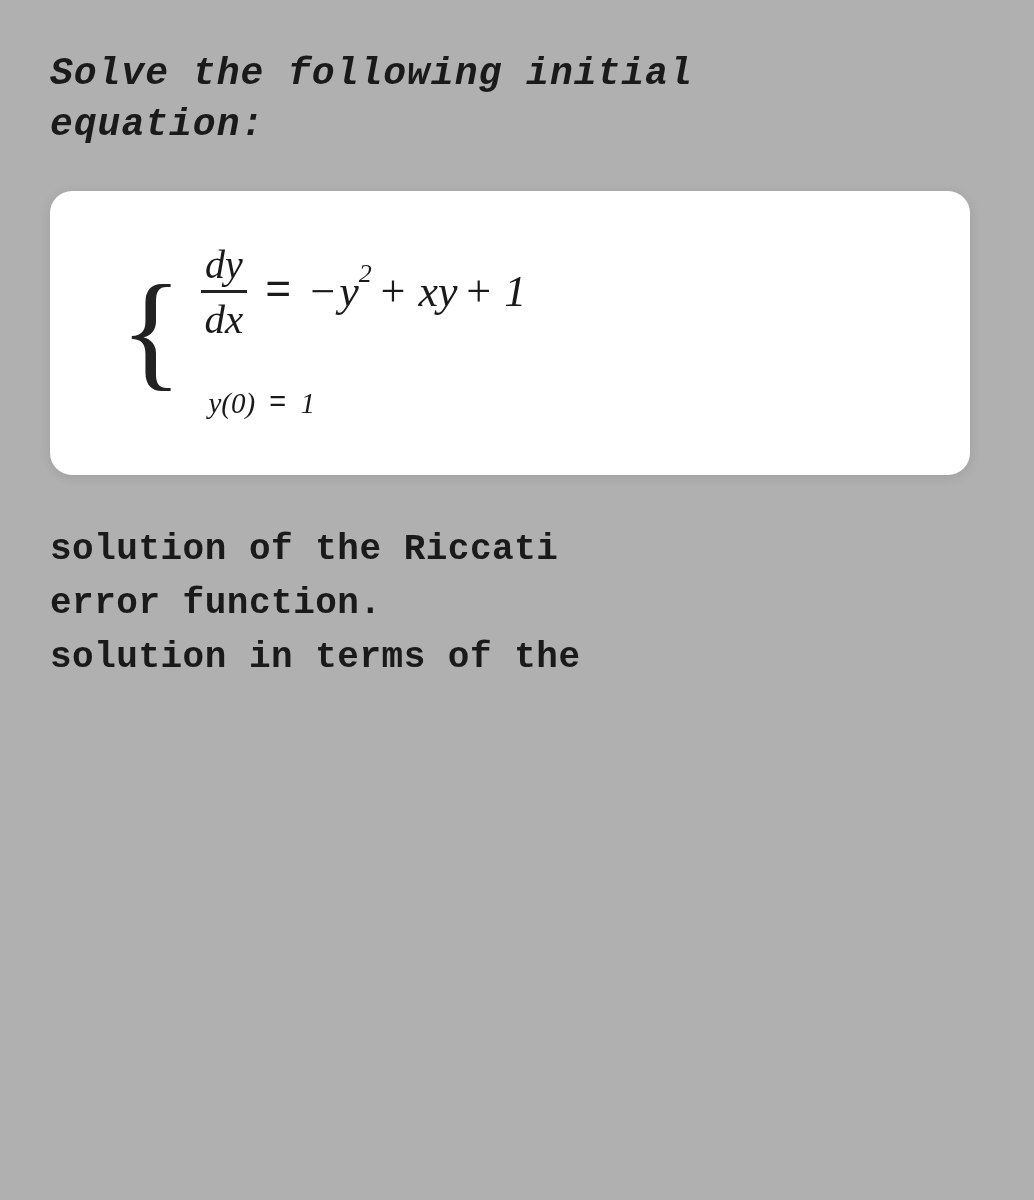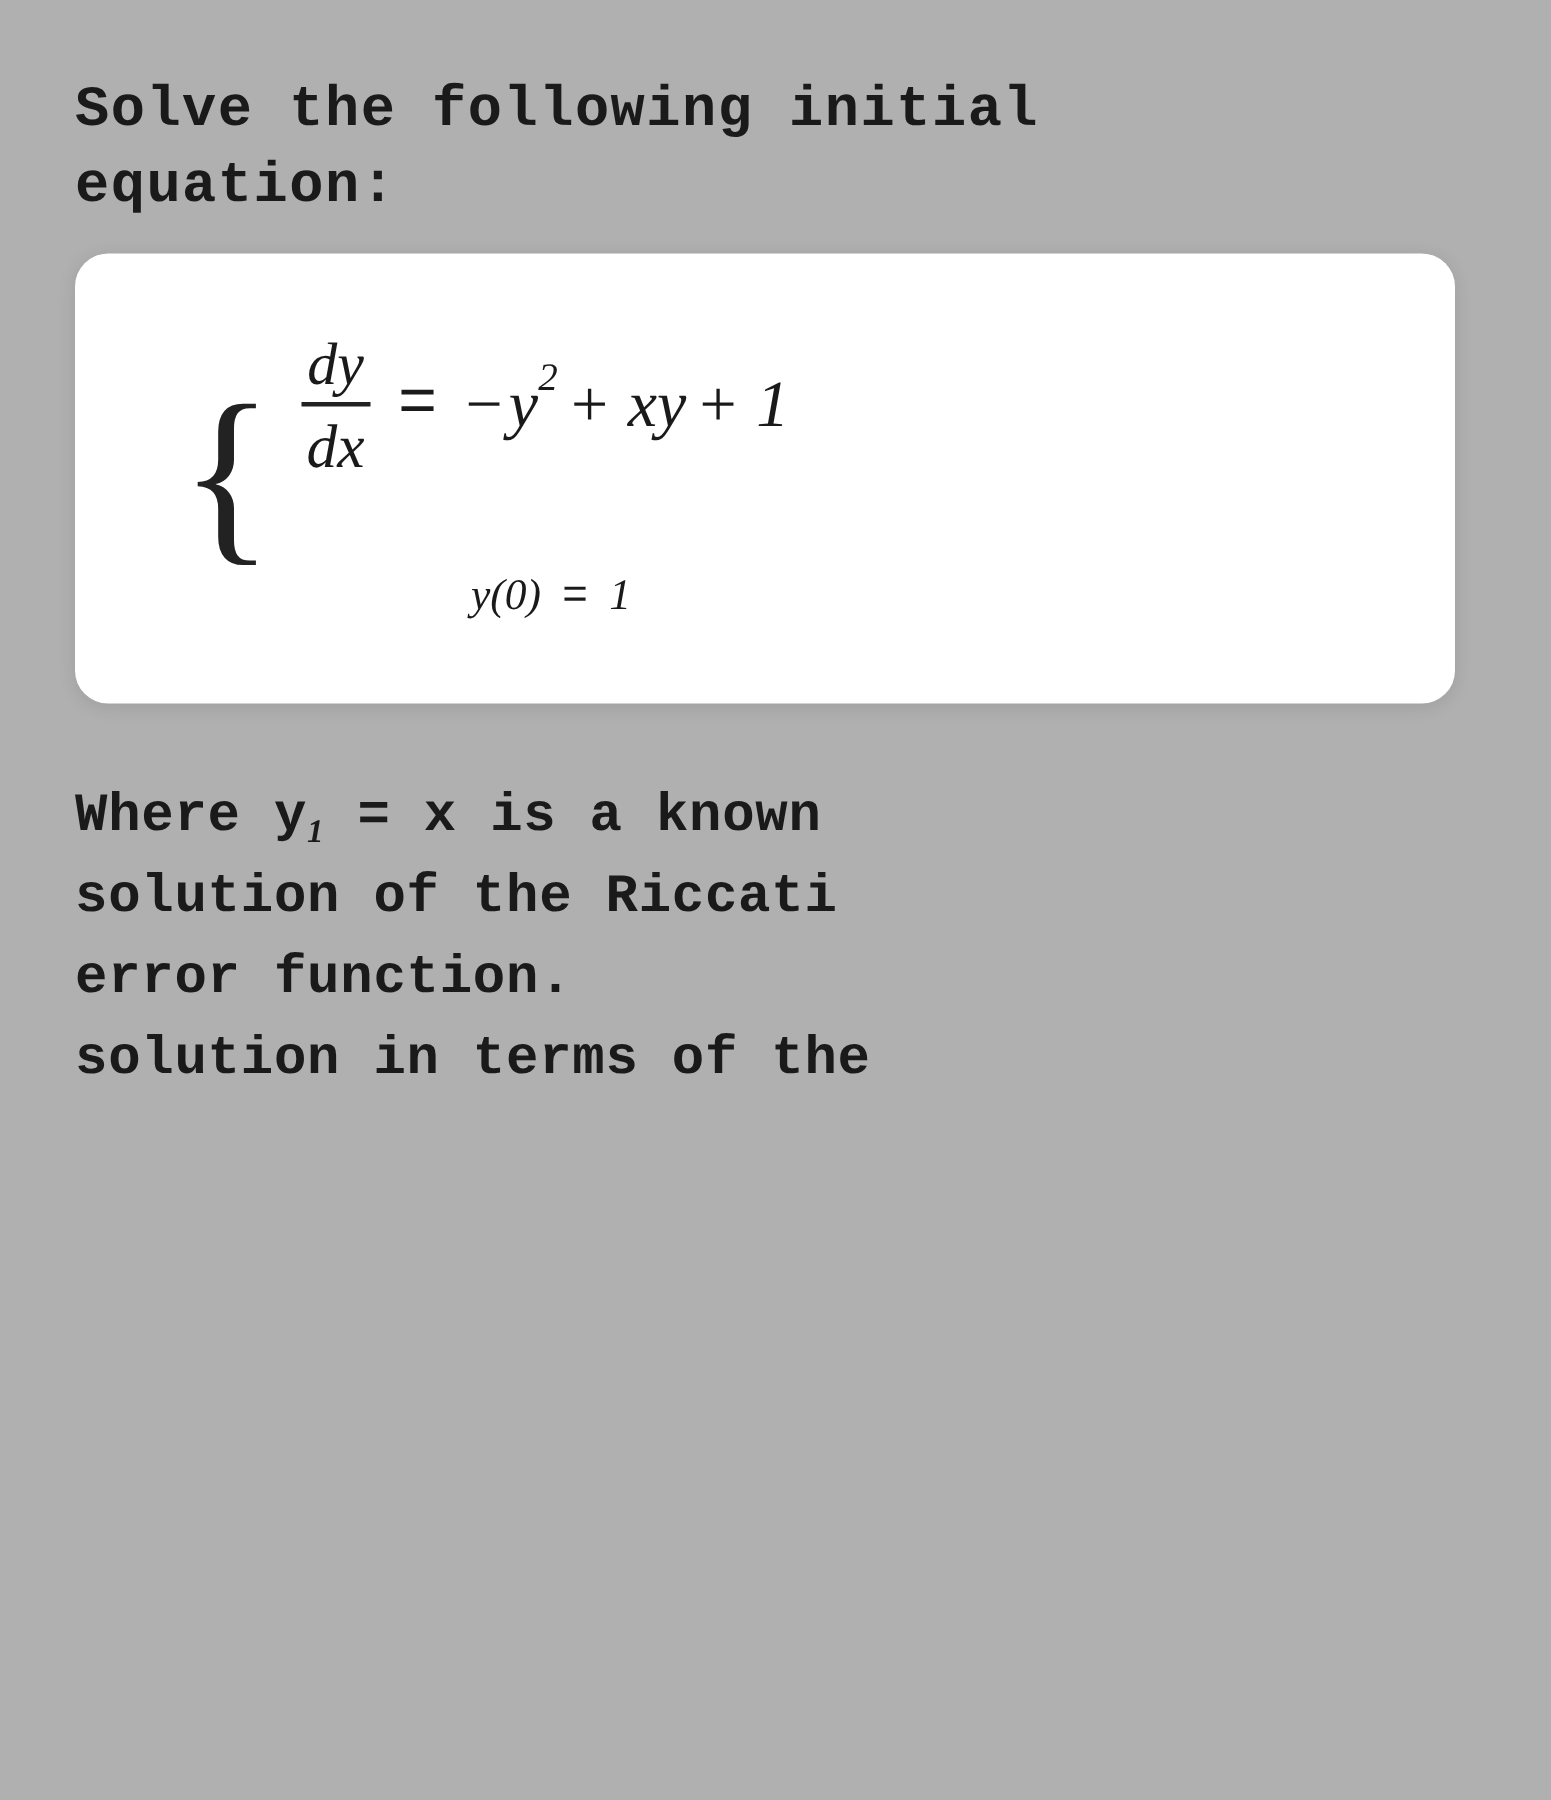--- a/index.html
+++ b/index.html
@@ -18,22 +18,23 @@
       padding: 48px 50px;
       font-family: 'Courier New', Courier, monospace;
       overflow: hidden;
     }
 
     .main-title {
       font-size: 38px;
       font-weight: bold;
       color: #1a1a1a;
       line-height: 1.35;
-      margin-bottom: 18px;
+      margin-bottom: 40px;
       letter-spacing: 1px;
+      font-style: italic;
     }
 
     .equation-box {
       background: #ffffff;
       border-radius: 22px;
       width: 920px;
       padding: 50px 60px 55px 70px;
       margin-bottom: 48px;
       box-shadow: 0 2px 12px rgba(0,0,0,0.10);
       position: relative;
@@ -51,22 +52,21 @@
       color: #222;
       margin-right: 28px;
       font-family: serif;
       font-weight: 300;
       letter-spacing: -10px;
     }
 
     .equations-list {
       display: flex;
       flex-direction: column;
-      gap: 60px;
-      align-items: center;
+      gap: 44px;
     }
 
     .eq-line {
       display: flex;
       align-items: center;
       font-size: 44px;
       color: #1a1a1a;
       font-family: 'Georgia', serif;
       font-style: italic;
     }
@@ -149,17 +149,16 @@
       <div class="eq-line" style="font-size:29px; padding-left:8px;">
         <span><i>y</i>(0)</span>
         <span style="margin: 0 14px; font-style:normal; font-family:'Courier New',monospace;">=</span>
         <span>1</span>
       </div>
     </div>
   </div>
 </div>
 
 <div class="bottom-text">
-  <div>Where y<sub style="font-size:22px; font-family:'Georgia',serif; font-style:italic;">1</sub> = x is a known</div>
   <div>solution of the Riccati</div>
   <div>error function.</div>
   <div>solution in terms of the</div>
 </div>
 
 </body></html>

